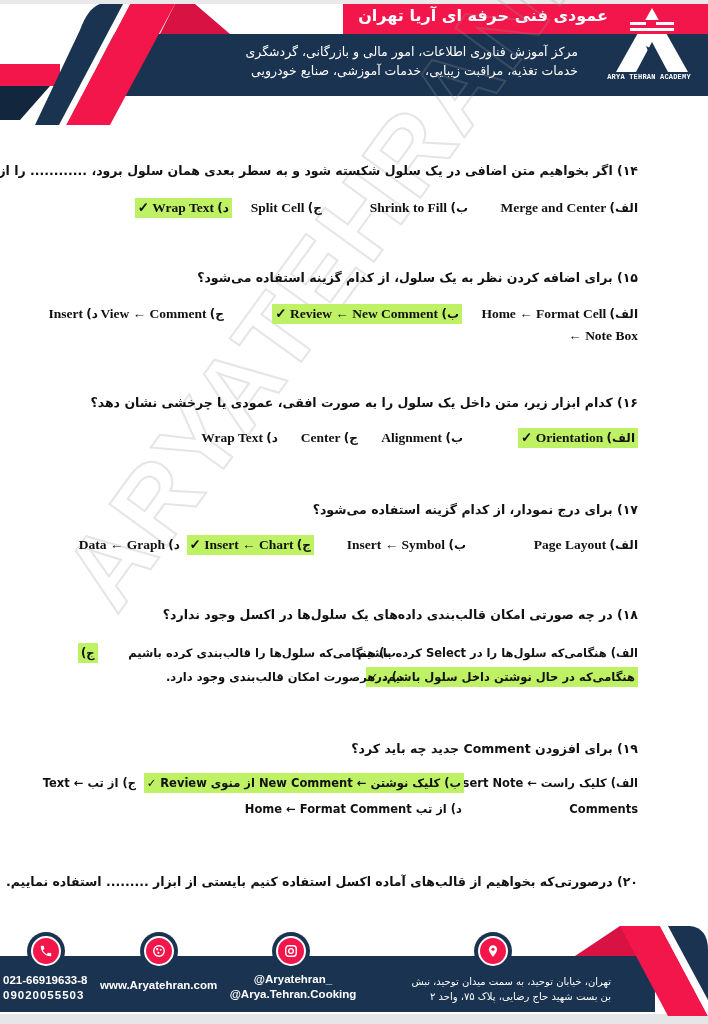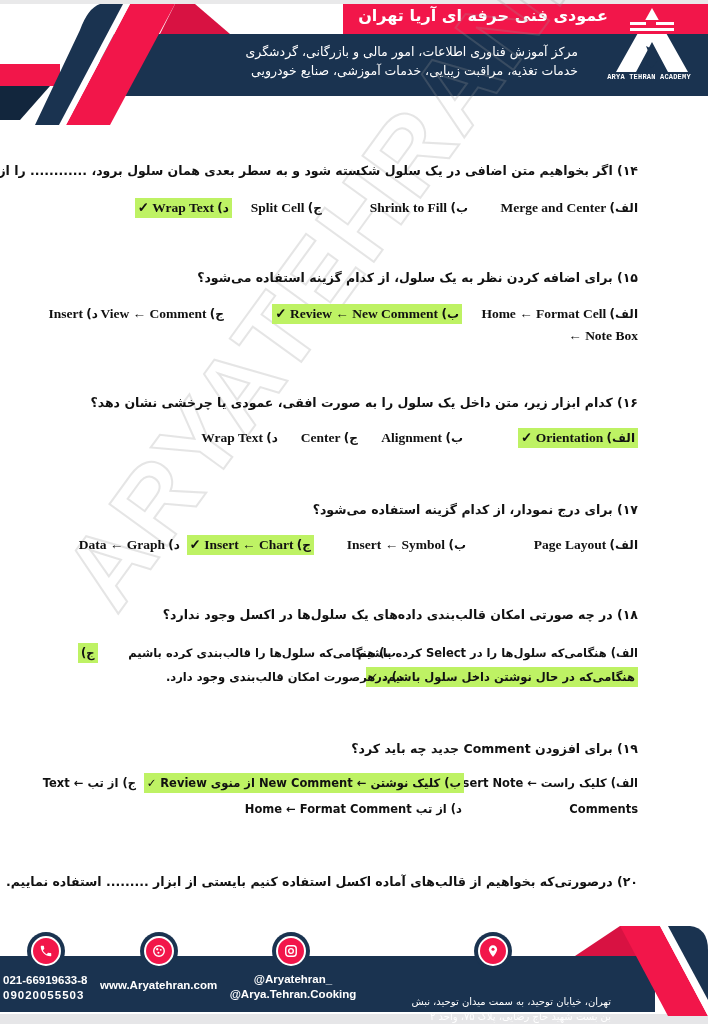--- a/index.html
+++ b/index.html
@@ -202,16 +202,16 @@
 
 <div class="f-text" style="left:3px; top:973px;">
   <div>021-66919633-8</div>
   <div style="letter-spacing:1px;">09020055503</div>
 </div>
 <div class="f-text" style="left:100px; top:978px;">www.Aryatehran.com</div>
 <div class="f-text f-center" style="left:228px; top:972px; width:130px;">
   <div>@Aryatehran_</div>
   <div>@Arya.Tehran.Cooking</div>
 </div>
-<div class="f-text rtl" style="right:97px; top:974px;margin-top:20px;">
+<div class="f-text rtl" style="right:97px; top:974px;">
   <div>تهران، خیابان توحید، به سمت میدان توحید، نبش</div>
   <div>بن بست شهید حاج رضایی، پلاک ۷۵، واحد ۲</div>
 </div>
 
 </body></html>

